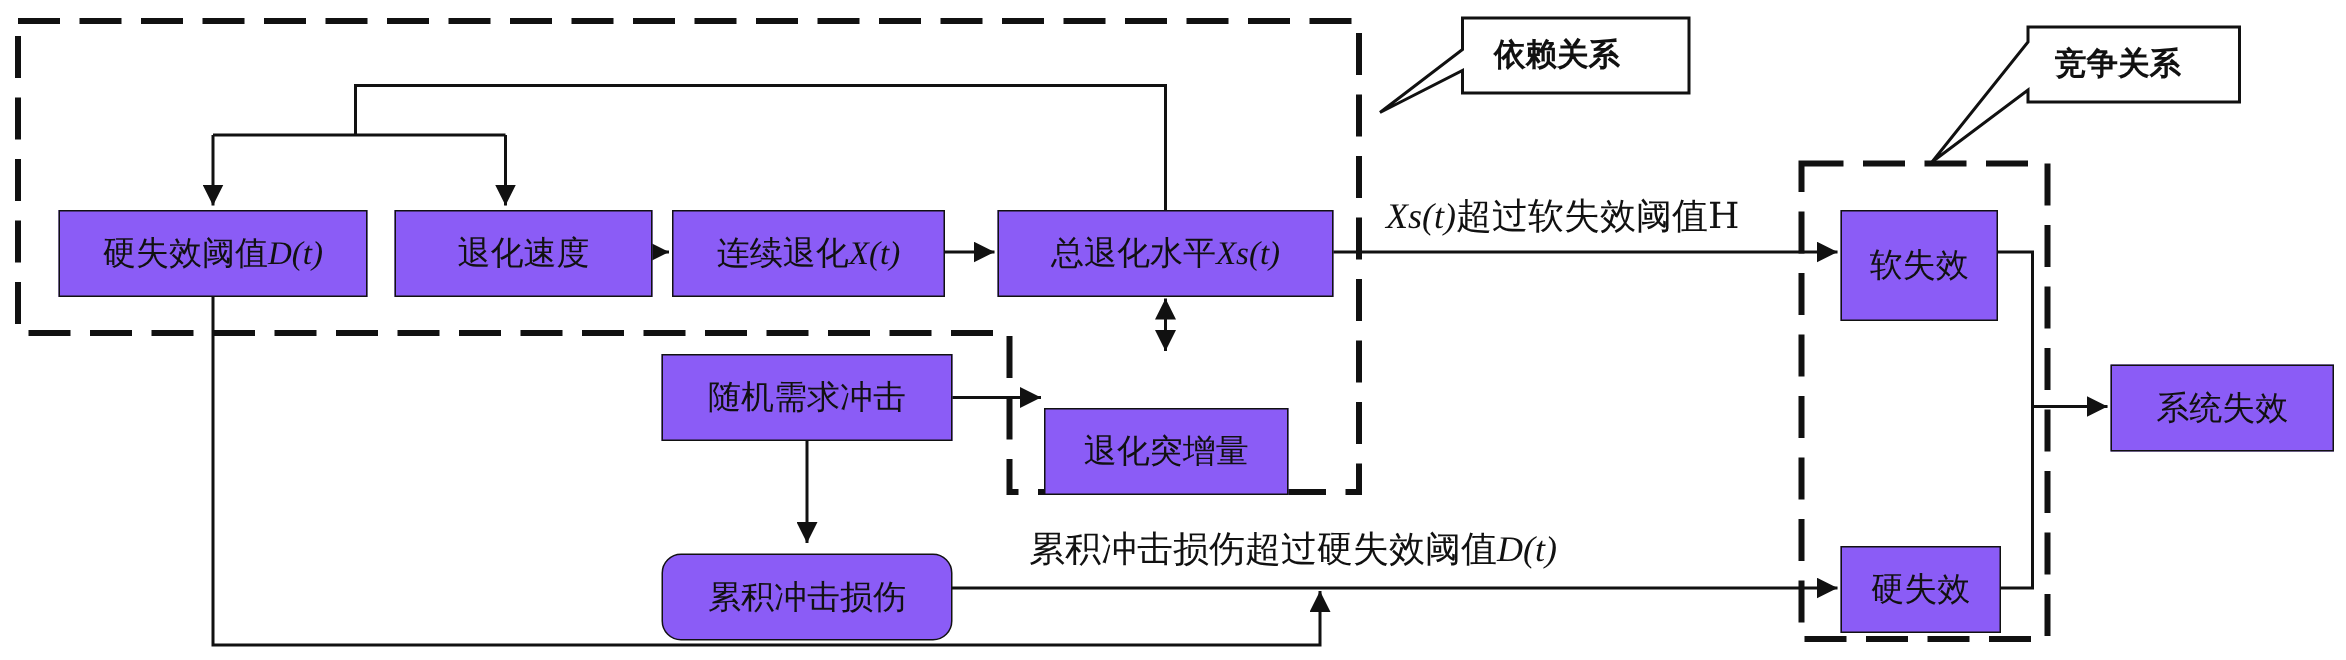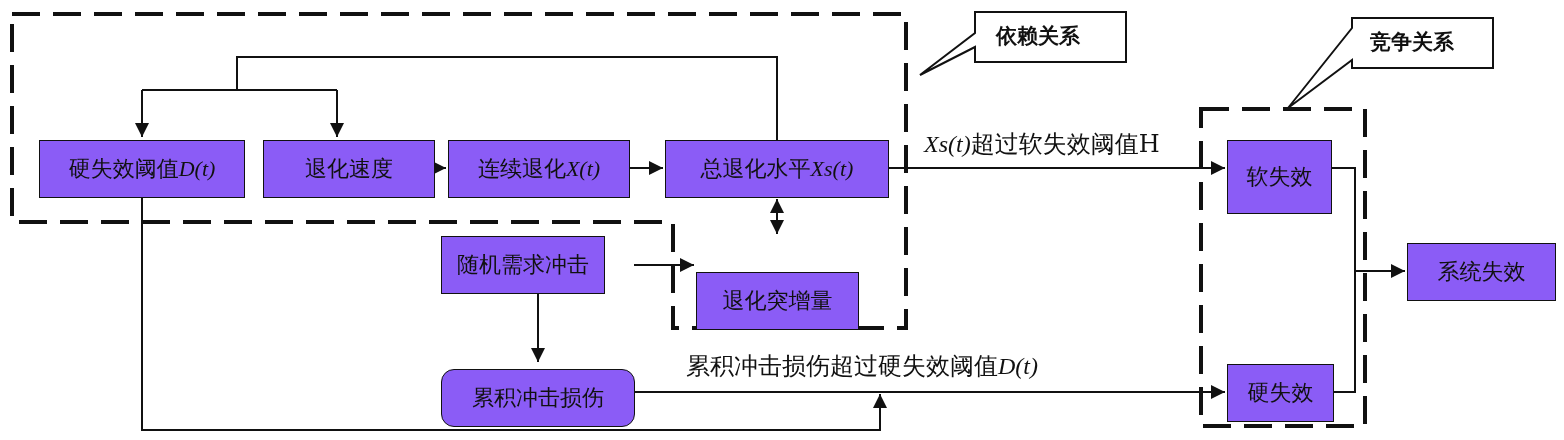--- a/index.html
+++ b/index.html
@@ -75,21 +75,21 @@
   <span>连续退化</span>
     <i>X(t)</i>
 </div>
 <div class="box" style="left:665px;top:140px;width:224px;height:58px;">
   <span>总退化水平</span>
     <i>Xs(t)</i>
 </div>
 <div class="box" style="left:696px;top:236px;width:163px;height:58px;margin-top:36px;">
   <span>退化突增量</span>
 </div>
-<div class="box" style="left:441px;top:236px;width:164px;height:58px;">
+<div class="box" style="left:441px;top:236px;width:194px;height:58px;">
   <span>随机需求冲击</span>
 </div>
 <div class="box" style="left:441px;top:369px;width:194px;height:58px;border-radius:13px;">
   <span>累积冲击损伤</span>
 </div>
 <div class="box" style="left:1227px;top:140px;width:105px;height:74px;">
   <span>软失效</span>
 </div>
 <div class="box" style="left:1227px;top:364px;width:107px;height:58px;">
   <span>硬失效</span>

